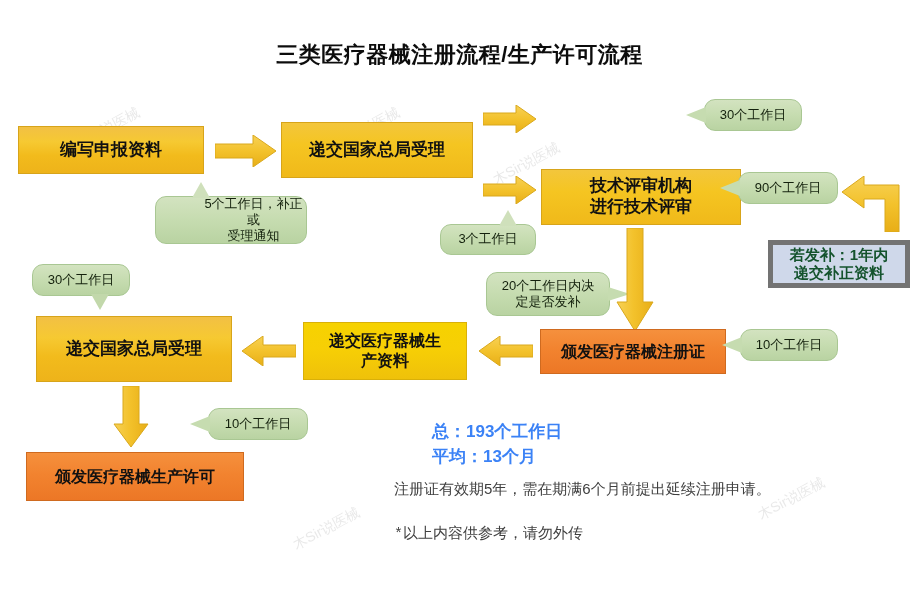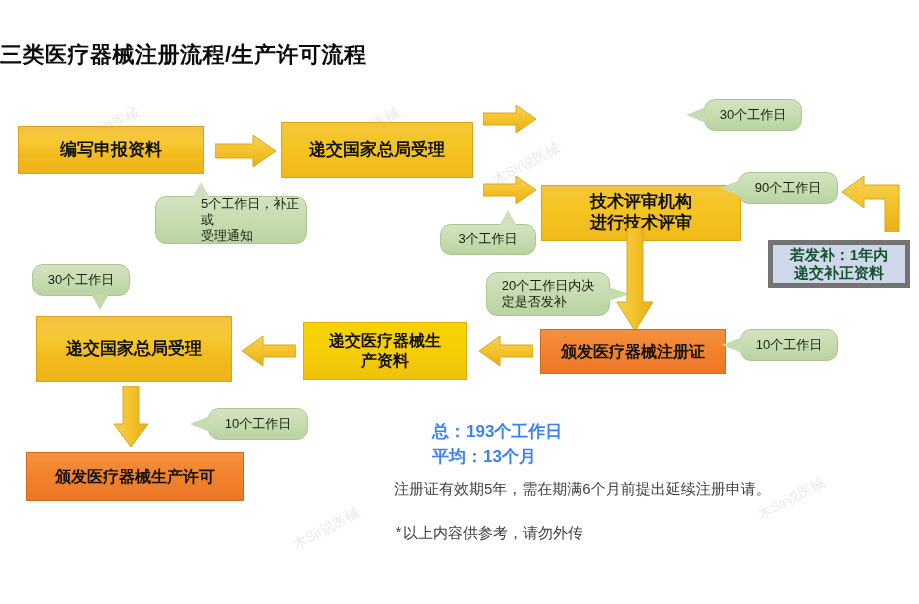--- a/index.html
+++ b/index.html
@@ -17,20 +17,21 @@
     background: #ffffff;
     overflow: hidden;
   }
 
   
   .title {
     position: absolute;
     left: 0;
     top: 40px;
     width: 919px;
+    text-align: center;
     font-size: 22px;
     font-weight: bold;
     color: #0c0c0c;
     letter-spacing: 0.5px;
   }
 
   
   .box {
     position: absolute;
     box-sizing: border-box;
@@ -73,21 +74,21 @@
   
   .callout {
     position: absolute;
     box-sizing: border-box;
     background: linear-gradient(180deg, #d3e3c0 0%, #c6dcb0 50%, #b9d3a2 100%);
     border: 1px solid #a9c793;
     border-radius: 11px;
     display: flex;
     align-items: center;
     justify-content: center;
-    text-align: left;
+    text-align: center;
     color: #13200c;
     font-size: 13px;
     line-height: 1.25;
     white-space: pre-line;
   }
   .callout .tail {
     position: absolute;
     width: 0;
     height: 0;
   }
@@ -180,21 +181,21 @@
   <svg class="arrow" style="left:483px; top:176px;" width="54" height="28" viewBox="0 0 54 28">
     <polygon points="0,8 33,8 33,0 53,14 33,28 33,20 0,20" fill="url(#ag1)" stroke="#d9a81c" stroke-width="1"></polygon>
   </svg>
 
 
   <div class="callout" style="left:704px; top:99px; width:98px; height:32px;">
     <span class="tail left"></span>
     <span>30个工作日</span>
   </div>
 
-  <div class="box gold2" style="left:541px; top:185px; width:200px; height:56px; font-size:17px;">技术评审机构
+  <div class="box gold2" style="left:541px; top:169px; width:200px; height:56px; font-size:17px;">技术评审机构
 进行技术评审</div>
 
   <div class="callout" style="left:738px; top:172px; width:100px; height:32px;">
     <span class="tail left"></span>
     <span>90个工作日</span>
   </div>
 
   <svg class="arrow" style="left:842px; top:176px;" width="62" height="56" viewBox="0 0 62 56">
     <polygon points="22,8 42,8 42,56 55,56 55,8 55,8 55,8 22,8 22,0 0,16 22,32" fill="none"></polygon>
     <path d="M 22 0 L 0 16 L 22 32 L 22 23 L 43 23 L 43 56 L 57 56 L 57 9 L 22 9 Z" fill="url(#ag1)" stroke="#d9a81c" stroke-width="1"></path>

